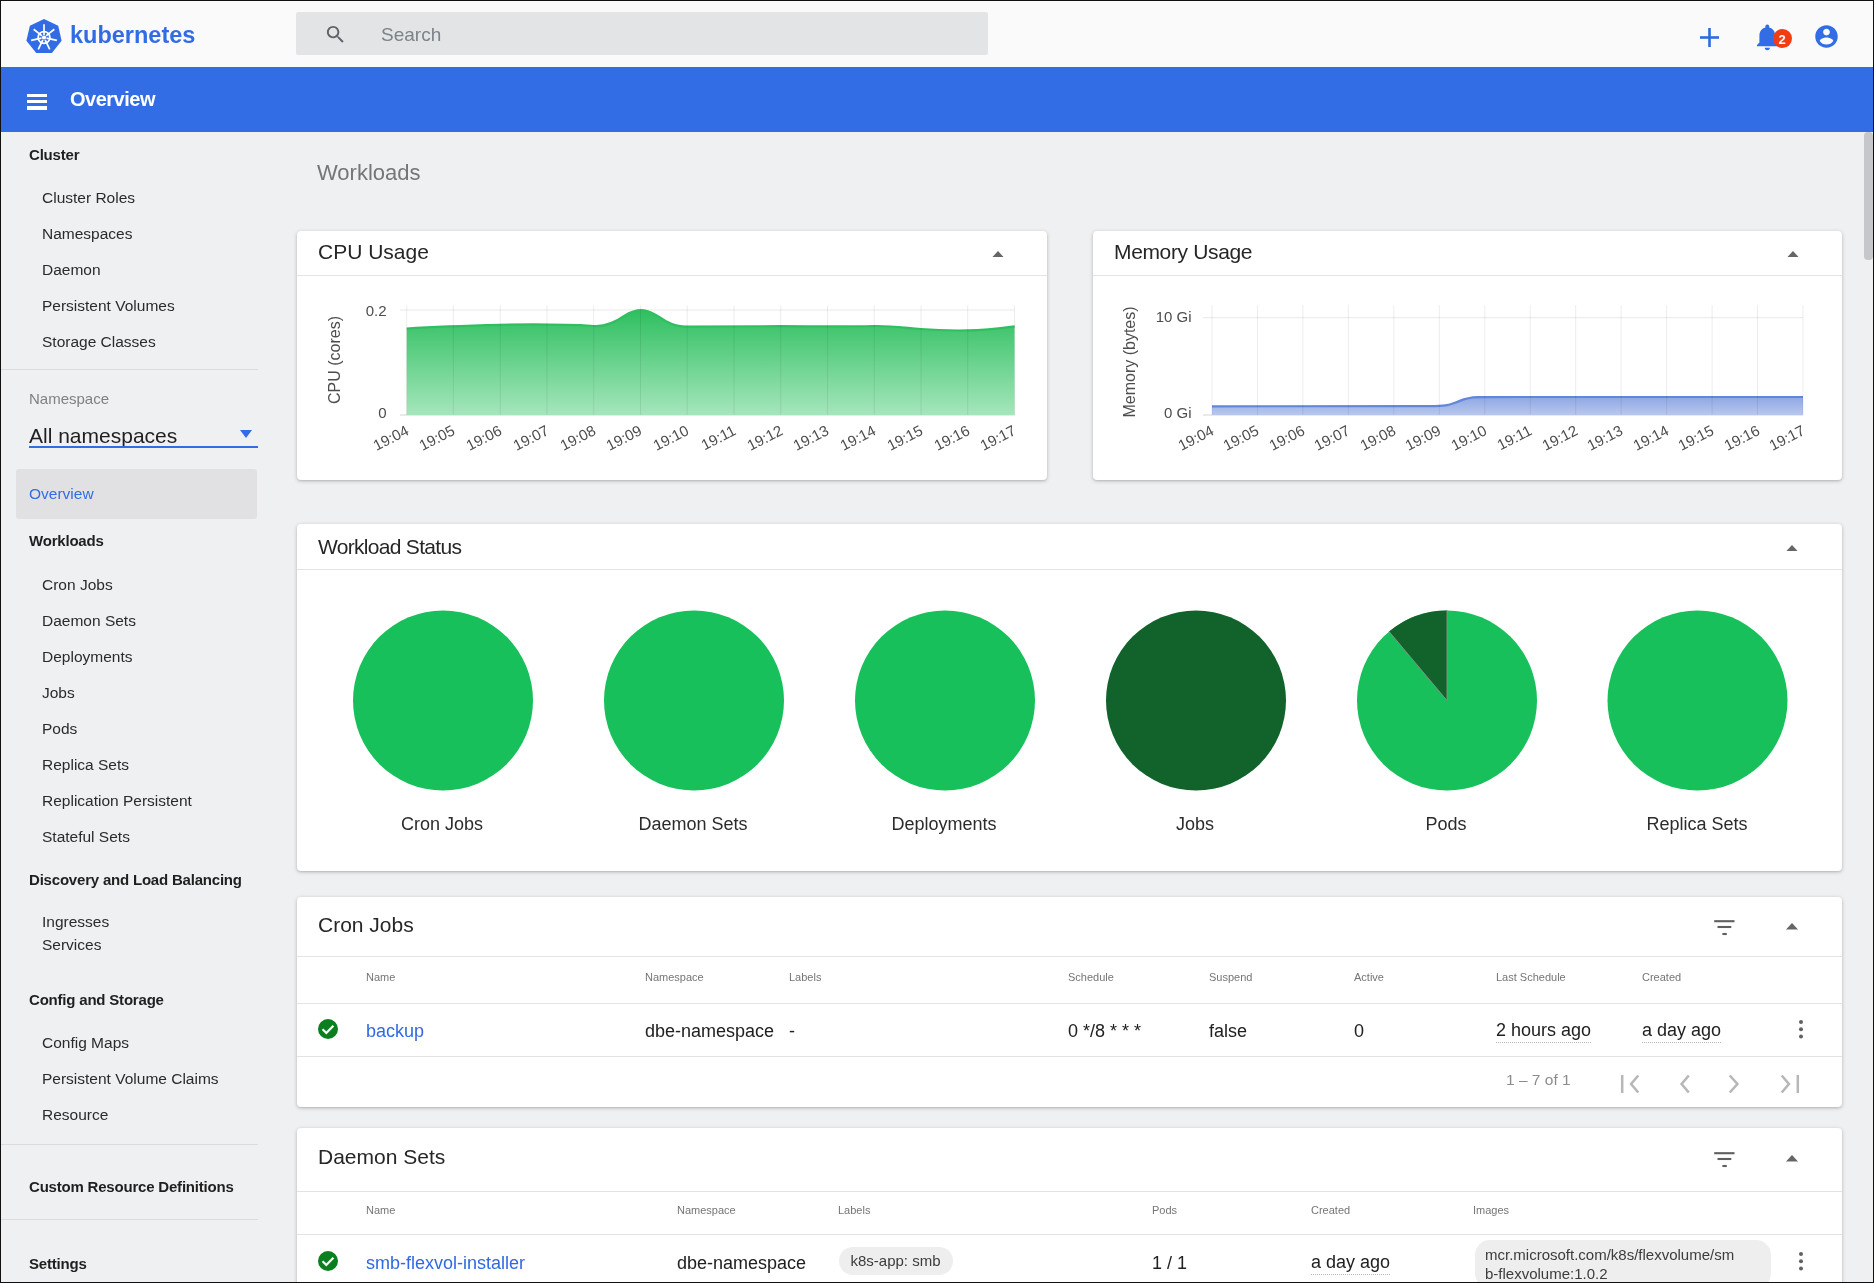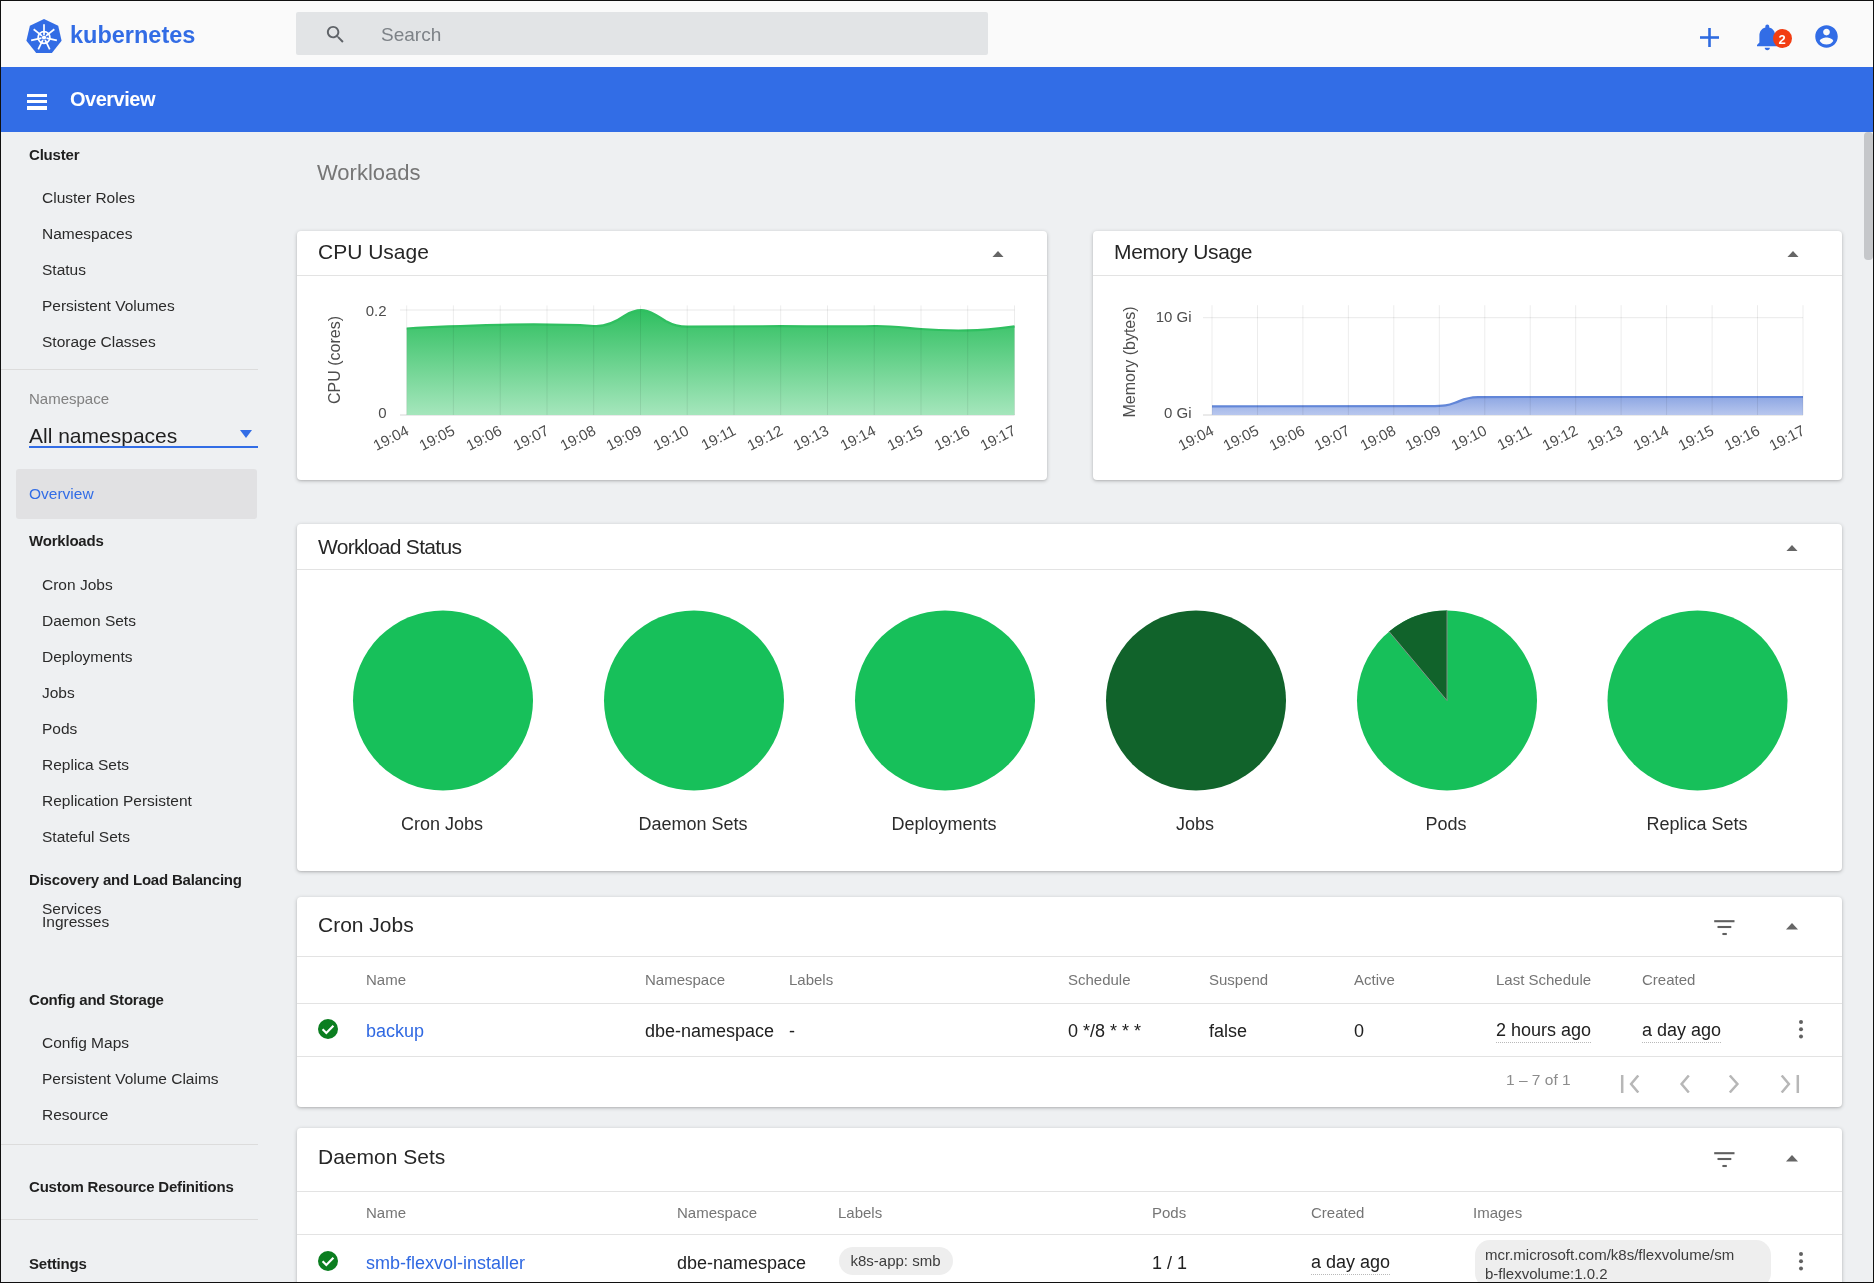--- a/index.html
+++ b/index.html
@@ -5,21 +5,21 @@
 *{margin:0;padding:0;box-sizing:border-box}
 html,body{width:1874px;height:1283px;overflow:hidden}
 body{position:relative;font-family:"Liberation Sans",sans-serif;background:#eef0f2;color:#202124}
 .abs{position:absolute}
 .card{position:absolute;background:#fff;border-radius:4px;box-shadow:0 1px 4px rgba(0,0,0,.20),0 1px 2px rgba(0,0,0,.10)}
 .cardhead{position:absolute;font-size:21px;letter-spacing:0px;color:#262626}
 .hdiv{position:absolute;height:1px;background:#e3e3e3}
 .sideitem{position:absolute;left:42px;font-size:15.5px;color:#2b2b2b}
 .sidehead{position:absolute;left:29px;font-size:15px;letter-spacing:-0.2px;font-weight:bold;color:#1f1f1f}
 .sidediv{position:absolute;left:0;width:258px;height:1px;background:#dcdcdc}
-.colh{position:absolute;font-size:15px;color:#757575}
+.colh{position:absolute;font-size:11px;color:#757575}
 .cell{position:absolute;font-size:18px;color:#212121}
 .link{color:#3069e2}
 .dotted{border-bottom:1.5px dotted #b9b9b9;padding-bottom:1px}
 .chip{position:absolute;background:#eeeeee;color:#3c3c3c;font-size:15px;border-radius:15px}
 </style>
 </head>
 <body>
 
 <div class="abs" style="left:0;top:0;width:1874px;height:67px;background:#fafafa"></div>
 
@@ -66,42 +66,42 @@
 
 <div class="abs" style="left:0;top:67px;width:1874px;height:65px;background:#326de6"></div>
 <div class="abs" style="left:26.5px;top:94px;width:20.5px;height:3.3px;background:#fff"></div>
 <div class="abs" style="left:26.5px;top:100.2px;width:20.5px;height:3.3px;background:#fff"></div>
 <div class="abs" style="left:26.5px;top:106.4px;width:20.5px;height:3.3px;background:#fff"></div>
 <div class="abs" style="left:70px;top:88px;font-size:20px;letter-spacing:-0.5px;font-weight:bold;color:#fff">Overview</div>
 
 <div class="sidehead" style="top:146px">Cluster</div>
 <div class="sideitem" style="top:189px">Cluster Roles</div>
 <div class="sideitem" style="top:225px">Namespaces</div>
-<div class="sideitem" style="top:261px">Status</div>
+<div class="sideitem" style="top:261px">Daemon</div>
 <div class="sideitem" style="top:297px">Persistent Volumes</div>
 <div class="sideitem" style="top:333px">Storage Classes</div>
 <div class="sidediv" style="top:369px"></div>
 <div class="abs" style="left:29px;top:390px;font-size:15px;color:#808080">Namespace</div>
 <div class="abs" style="left:29px;top:424px;font-size:21px;color:#1f1f1f">All namespaces</div>
 <div class="abs" style="left:240px;top:430px;width:0;height:0;border-left:6.7px solid transparent;border-right:6.7px solid transparent;border-top:8.4px solid #326de6"></div>
 <div class="abs" style="left:29px;top:446px;width:229px;height:2px;background:#326de6"></div>
 <div class="abs" style="left:16px;top:469px;width:241px;height:50px;background:#e1e1e3;border-radius:3px"></div>
 <div class="abs" style="left:29px;top:485px;font-size:15.5px;font-weight:500;color:#326de6">Overview</div>
 <div class="sidehead" style="top:532px">Workloads</div>
 <div class="sideitem" style="top:576px">Cron Jobs</div>
 <div class="sideitem" style="top:612px">Daemon Sets</div>
 <div class="sideitem" style="top:648px">Deployments</div>
 <div class="sideitem" style="top:684px">Jobs</div>
 <div class="sideitem" style="top:720px">Pods</div>
 <div class="sideitem" style="top:756px">Replica Sets</div>
 <div class="sideitem" style="top:792px">Replication Persistent</div>
 <div class="sideitem" style="top:828px">Stateful Sets</div>
 <div class="sidehead" style="top:871px">Discovery and Load Balancing</div>
 <div class="sideitem" style="top:913px">Ingresses</div>
-<div class="sideitem" style="top:900px">Services</div>
+<div class="sideitem" style="top:936px">Services</div>
 <div class="sidehead" style="top:991px">Config and Storage</div>
 <div class="sideitem" style="top:1034px">Config Maps</div>
 <div class="sideitem" style="top:1070px">Persistent Volume Claims</div>
 <div class="sideitem" style="top:1106px">Resource</div>
 <div class="sidediv" style="top:1144px"></div>
 <div class="sidehead" style="top:1178px">Custom Resource Definitions</div>
 <div class="sidediv" style="top:1219px"></div>
 <div class="sidehead" style="top:1255px">Settings</div>
 
 <div class="abs" style="left:317px;top:160px;font-size:22px;color:#767676">Workloads</div>

